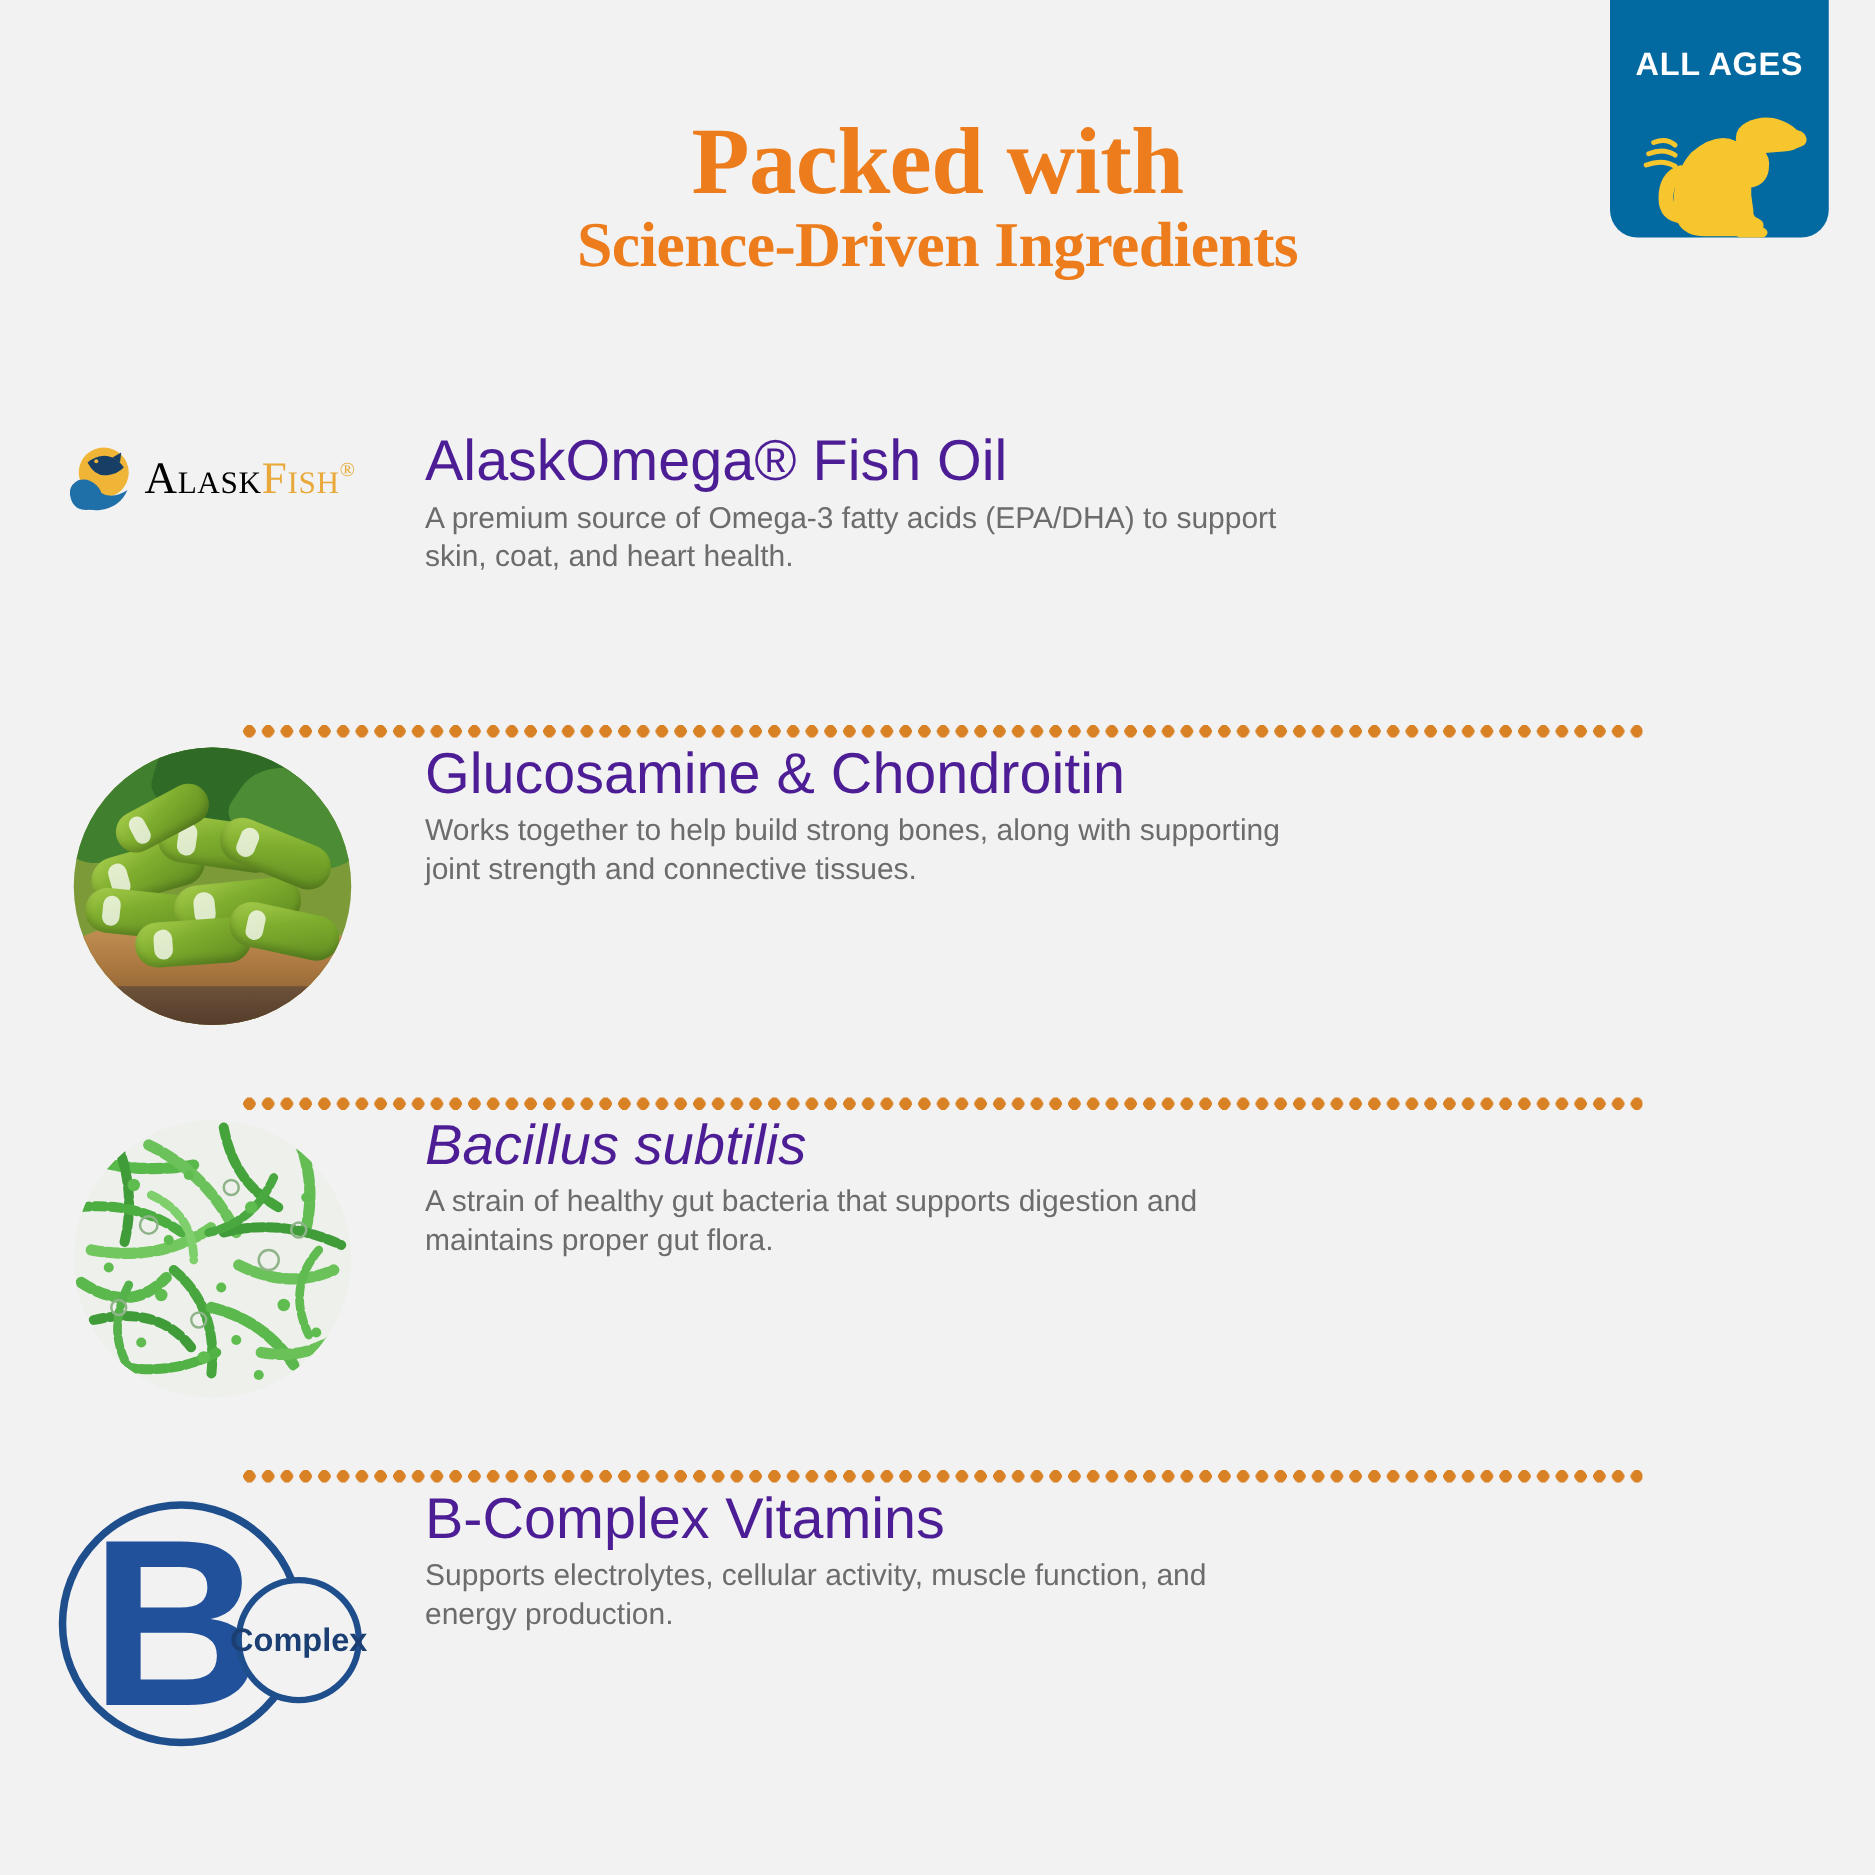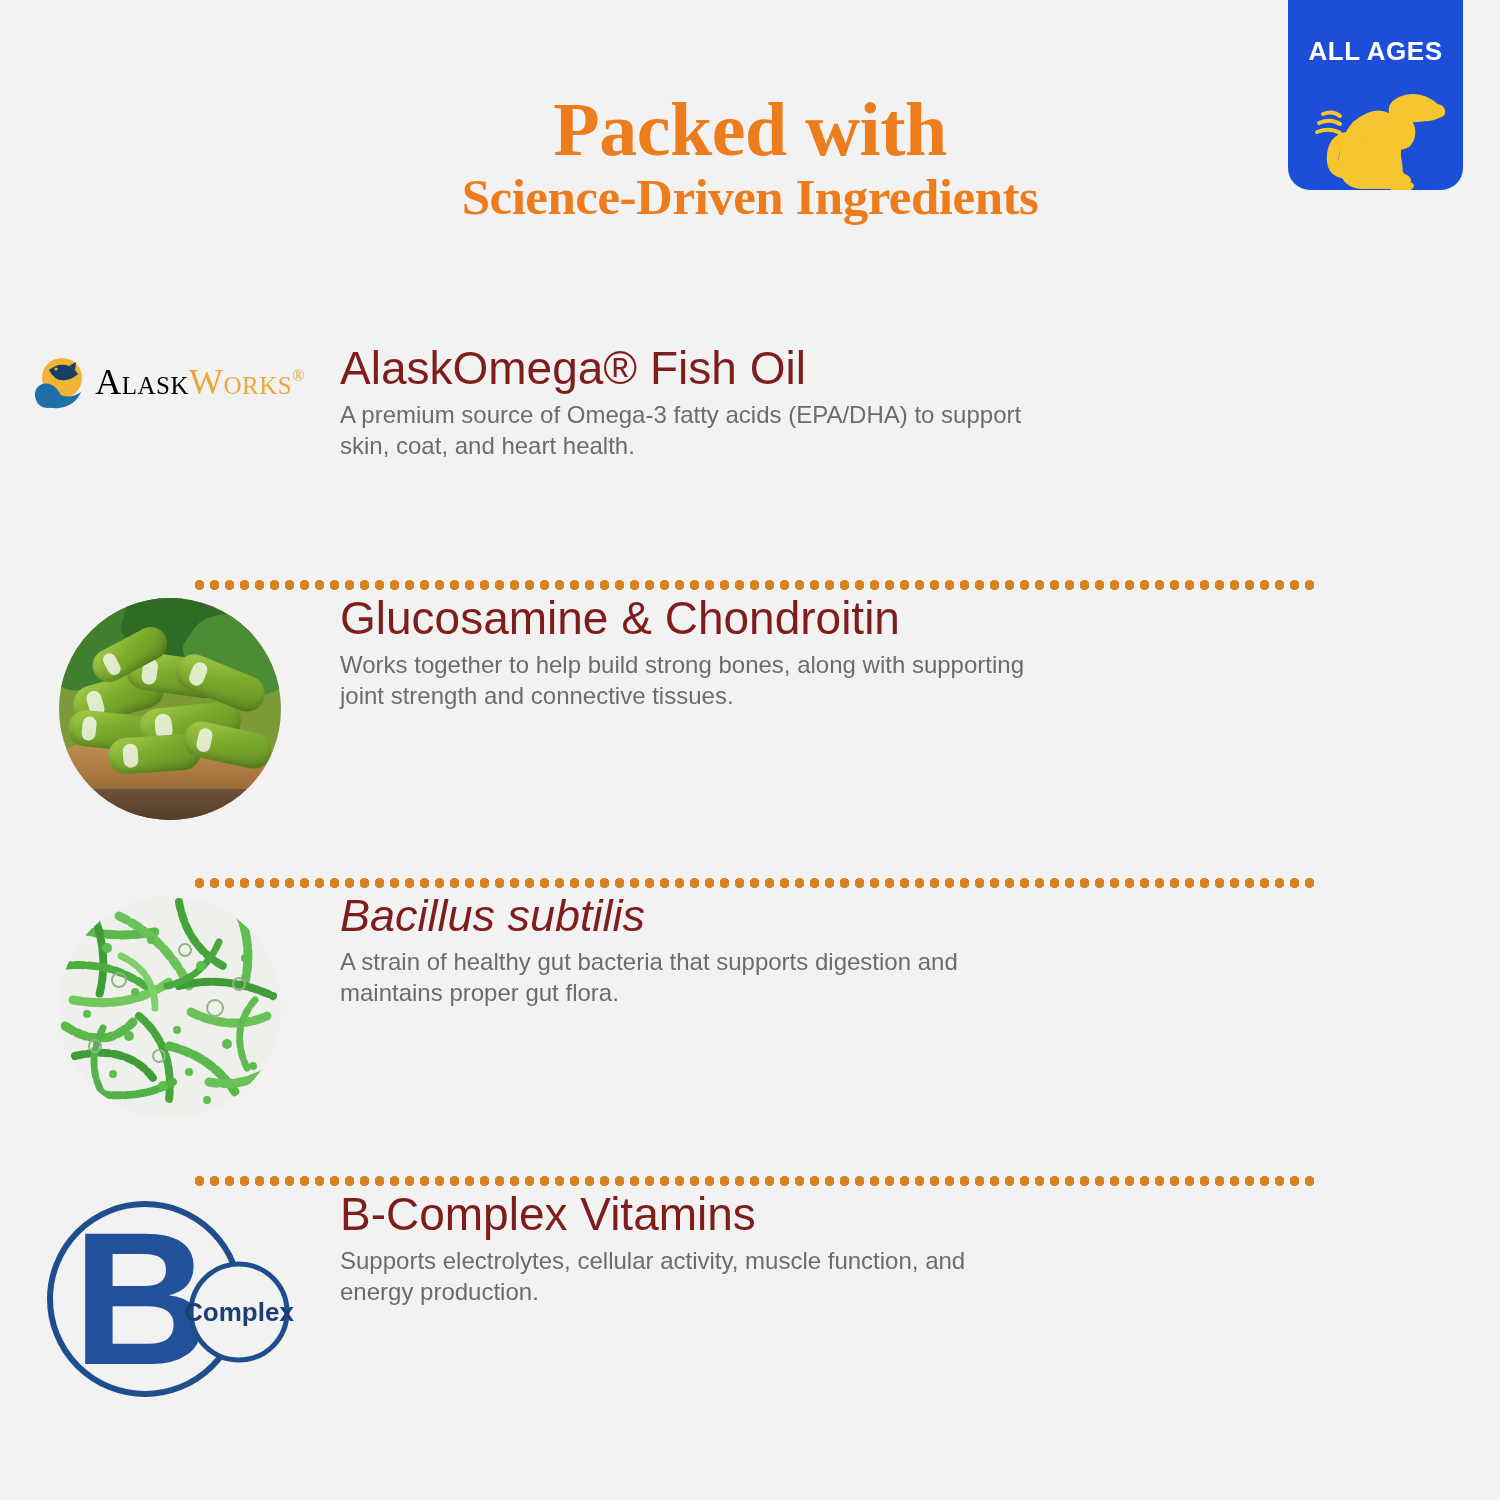--- a/index.html
+++ b/index.html
@@ -10,21 +10,21 @@
     font-family:"Liberation Sans", sans-serif;
     overflow:hidden;
     position:relative;
   }
   .canvas{position:relative;width:1500px;height:1500px;}
 
   
   .badge{
     position:absolute;top:0;left:1288px;
     width:175px;height:190px;
-    background:#1d4ed8;
+    background:#0369a1;
     border-radius:0 0 22px 22px;
     display:flex;flex-direction:column;align-items:center;
     box-shadow:0 0 0 0 rgba(0,0,0,0);
   }
   .badge-label{
     margin-top:38px;
     color:#FFFFFF;
     font-size:26px;
     font-weight:bold;
     letter-spacing:.5px;
@@ -64,21 +64,21 @@
     display:flex;
     align-items:center;
     justify-content:center;
     padding-top:8px;
   }
   .text-cell{
     padding-top:4px;
     width:720px;
   }
   .ing-title{
-    color:#7f1d1d;
+    color:#4c1d95;
     font-size:46px;
     line-height:1.06;
     font-weight:normal;
     margin:0 0 6px 0;
     white-space:nowrap;
   }
   .ing-title.italic{font-style:italic;font-weight:normal;font-size:45px;}
   .ing-desc{
     color:#6C6C6E;
     font-size:24px;
@@ -194,21 +194,21 @@
         <div class="alaskomega">
           <svg width="54" height="56" viewBox="0 0 54 56">
             <circle cx="27" cy="24" r="20" fill="#F0B537"></circle>
             <path d="M7 30 q8 -2 14 4 q6 6 4 12 q-3 8 -12 8 q-11 0 -13 -12 q-1 -8 7 -12 z" fill="#1F6FA8"></path>
             <path d="M4 40 q10 -6 20 0 q10 6 22 -2 q-6 14 -22 16 q-16 2 -20 -14 z" fill="#1F6FA8"></path>
             <path d="M14 16 q10 -8 20 -4 q6 3 9 8 q-5 5 -12 6 q-11 2 -17 -10 z" fill="#173F66"></path>
             <path d="M34 12 l7 -4 l-1 8 z" fill="#173F66"></path>
             <circle cx="21" cy="15" r="1.6" fill="#F0B537"></circle>
           </svg>
           <div class="ao-word">
-            <span class="p1">Alask</span><span class="p2">Works</span><span class="reg">®</span>
+            <span class="p1">Alask</span><span class="p2">Fish</span><span class="reg">®</span>
           </div>
         </div>
       </div>
       <div class="text-cell">
         <h2 class="ing-title">AlaskOmega® Fish Oil</h2>
         <p class="ing-desc">A premium source of Omega-3 fatty acids (EPA/DHA) to support skin, coat, and heart health.</p>
       </div>
     </div>
 
     <div class="divider"></div>

